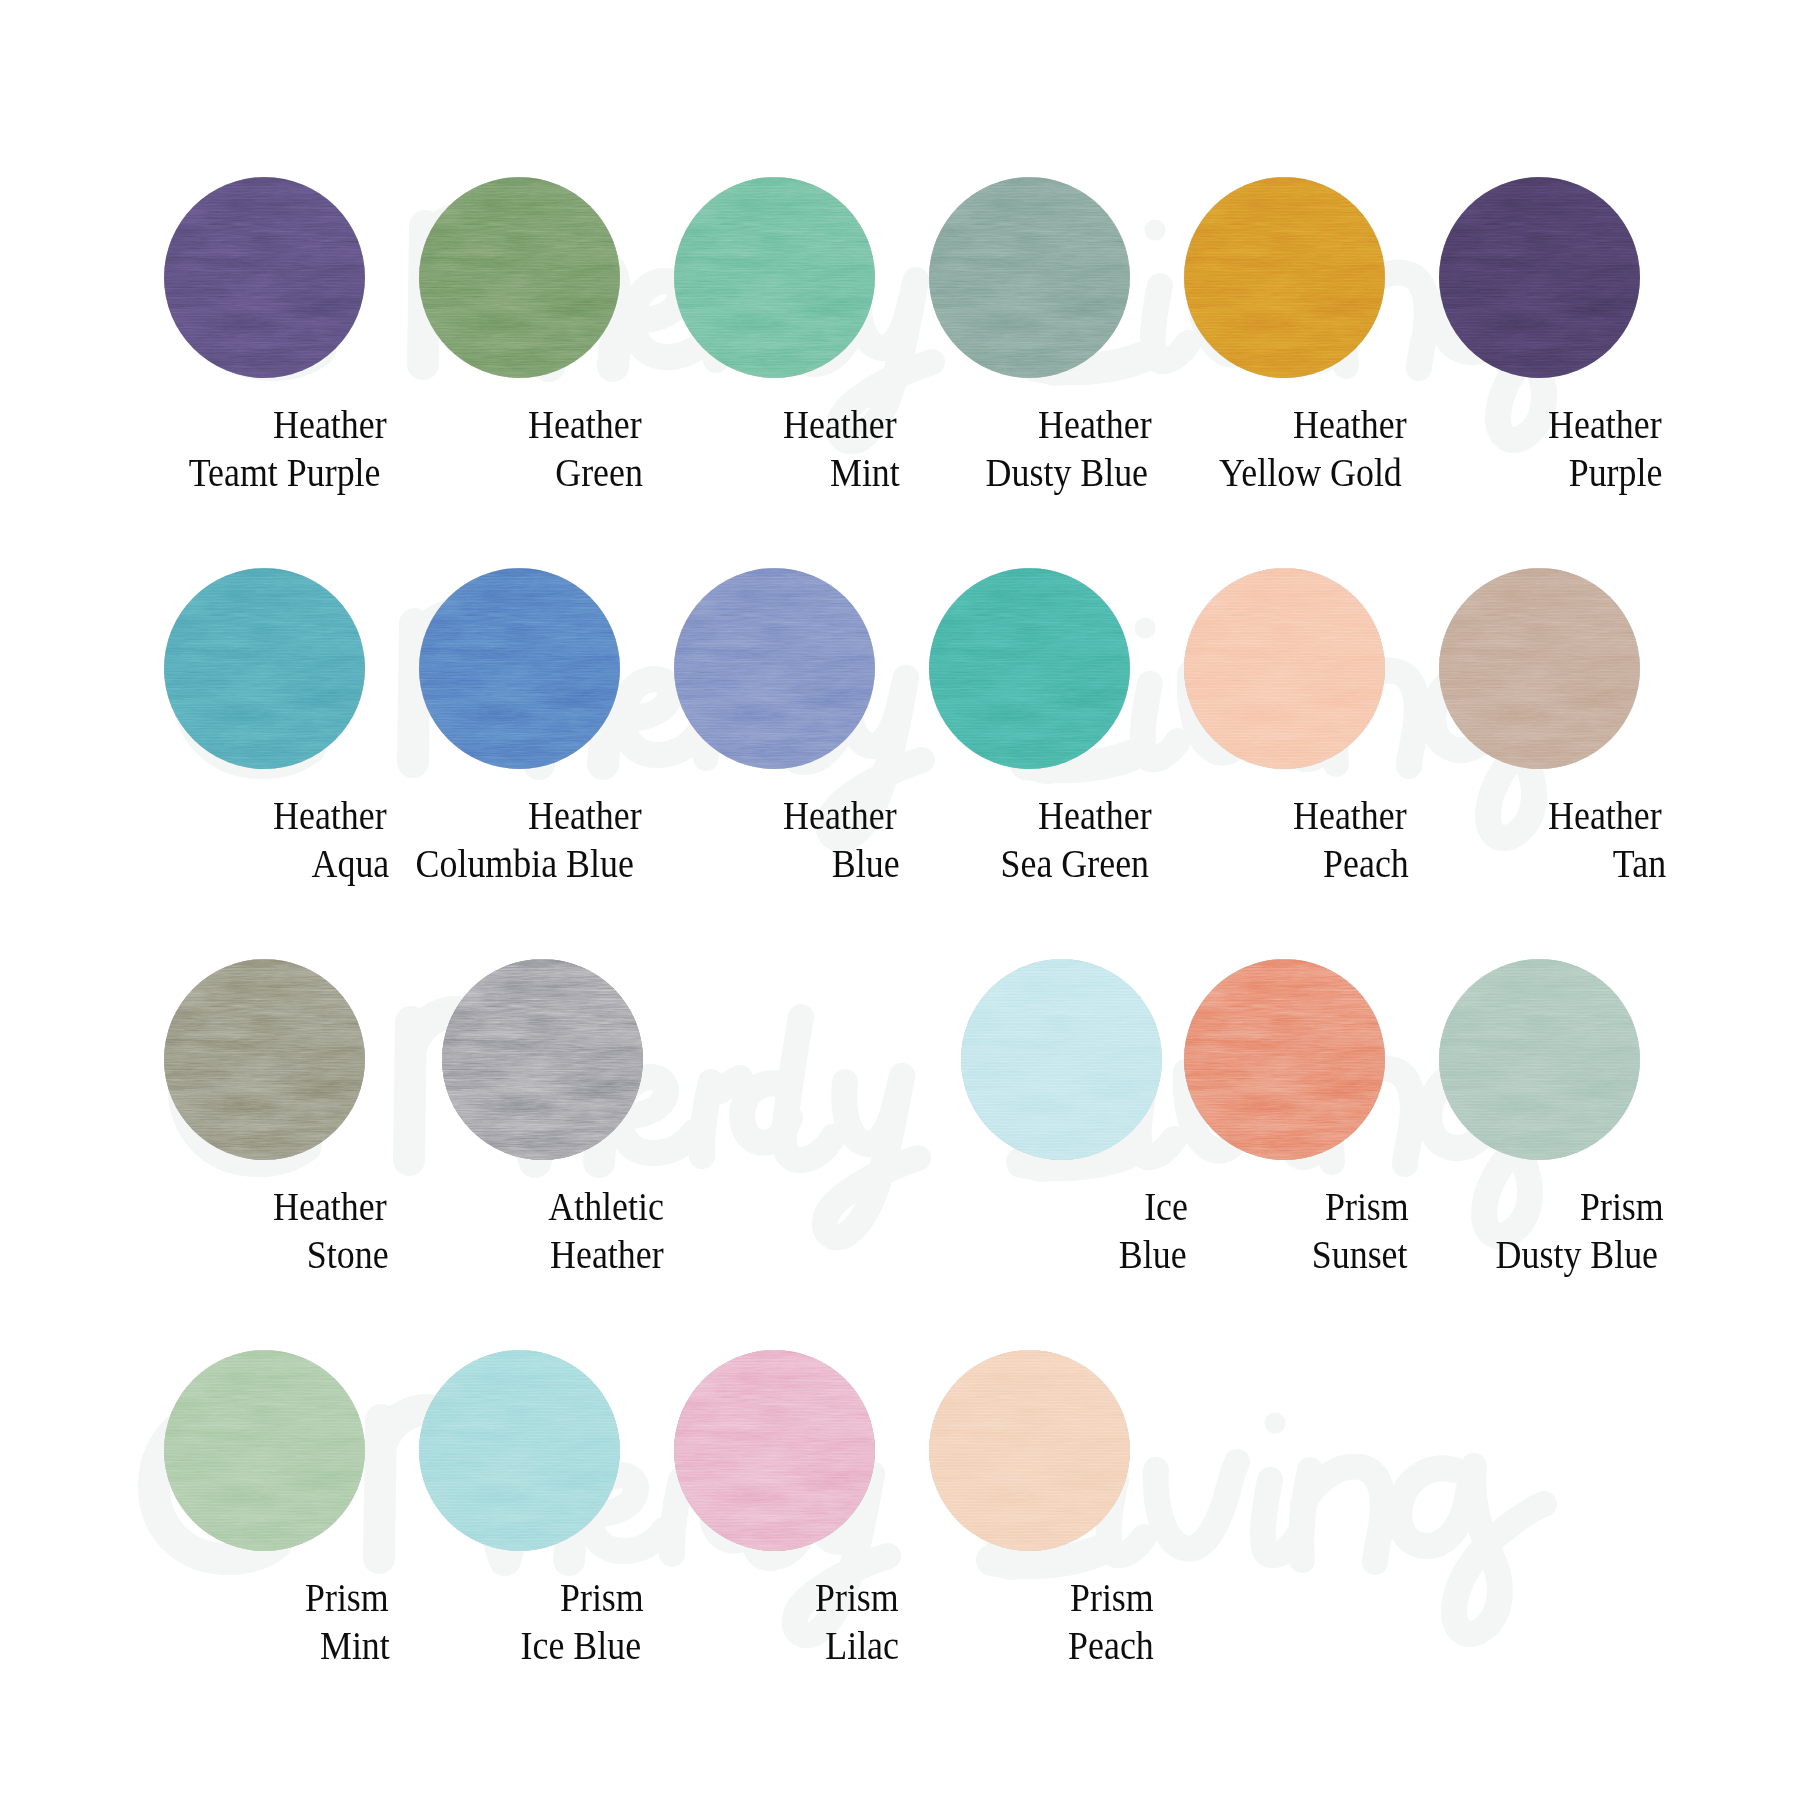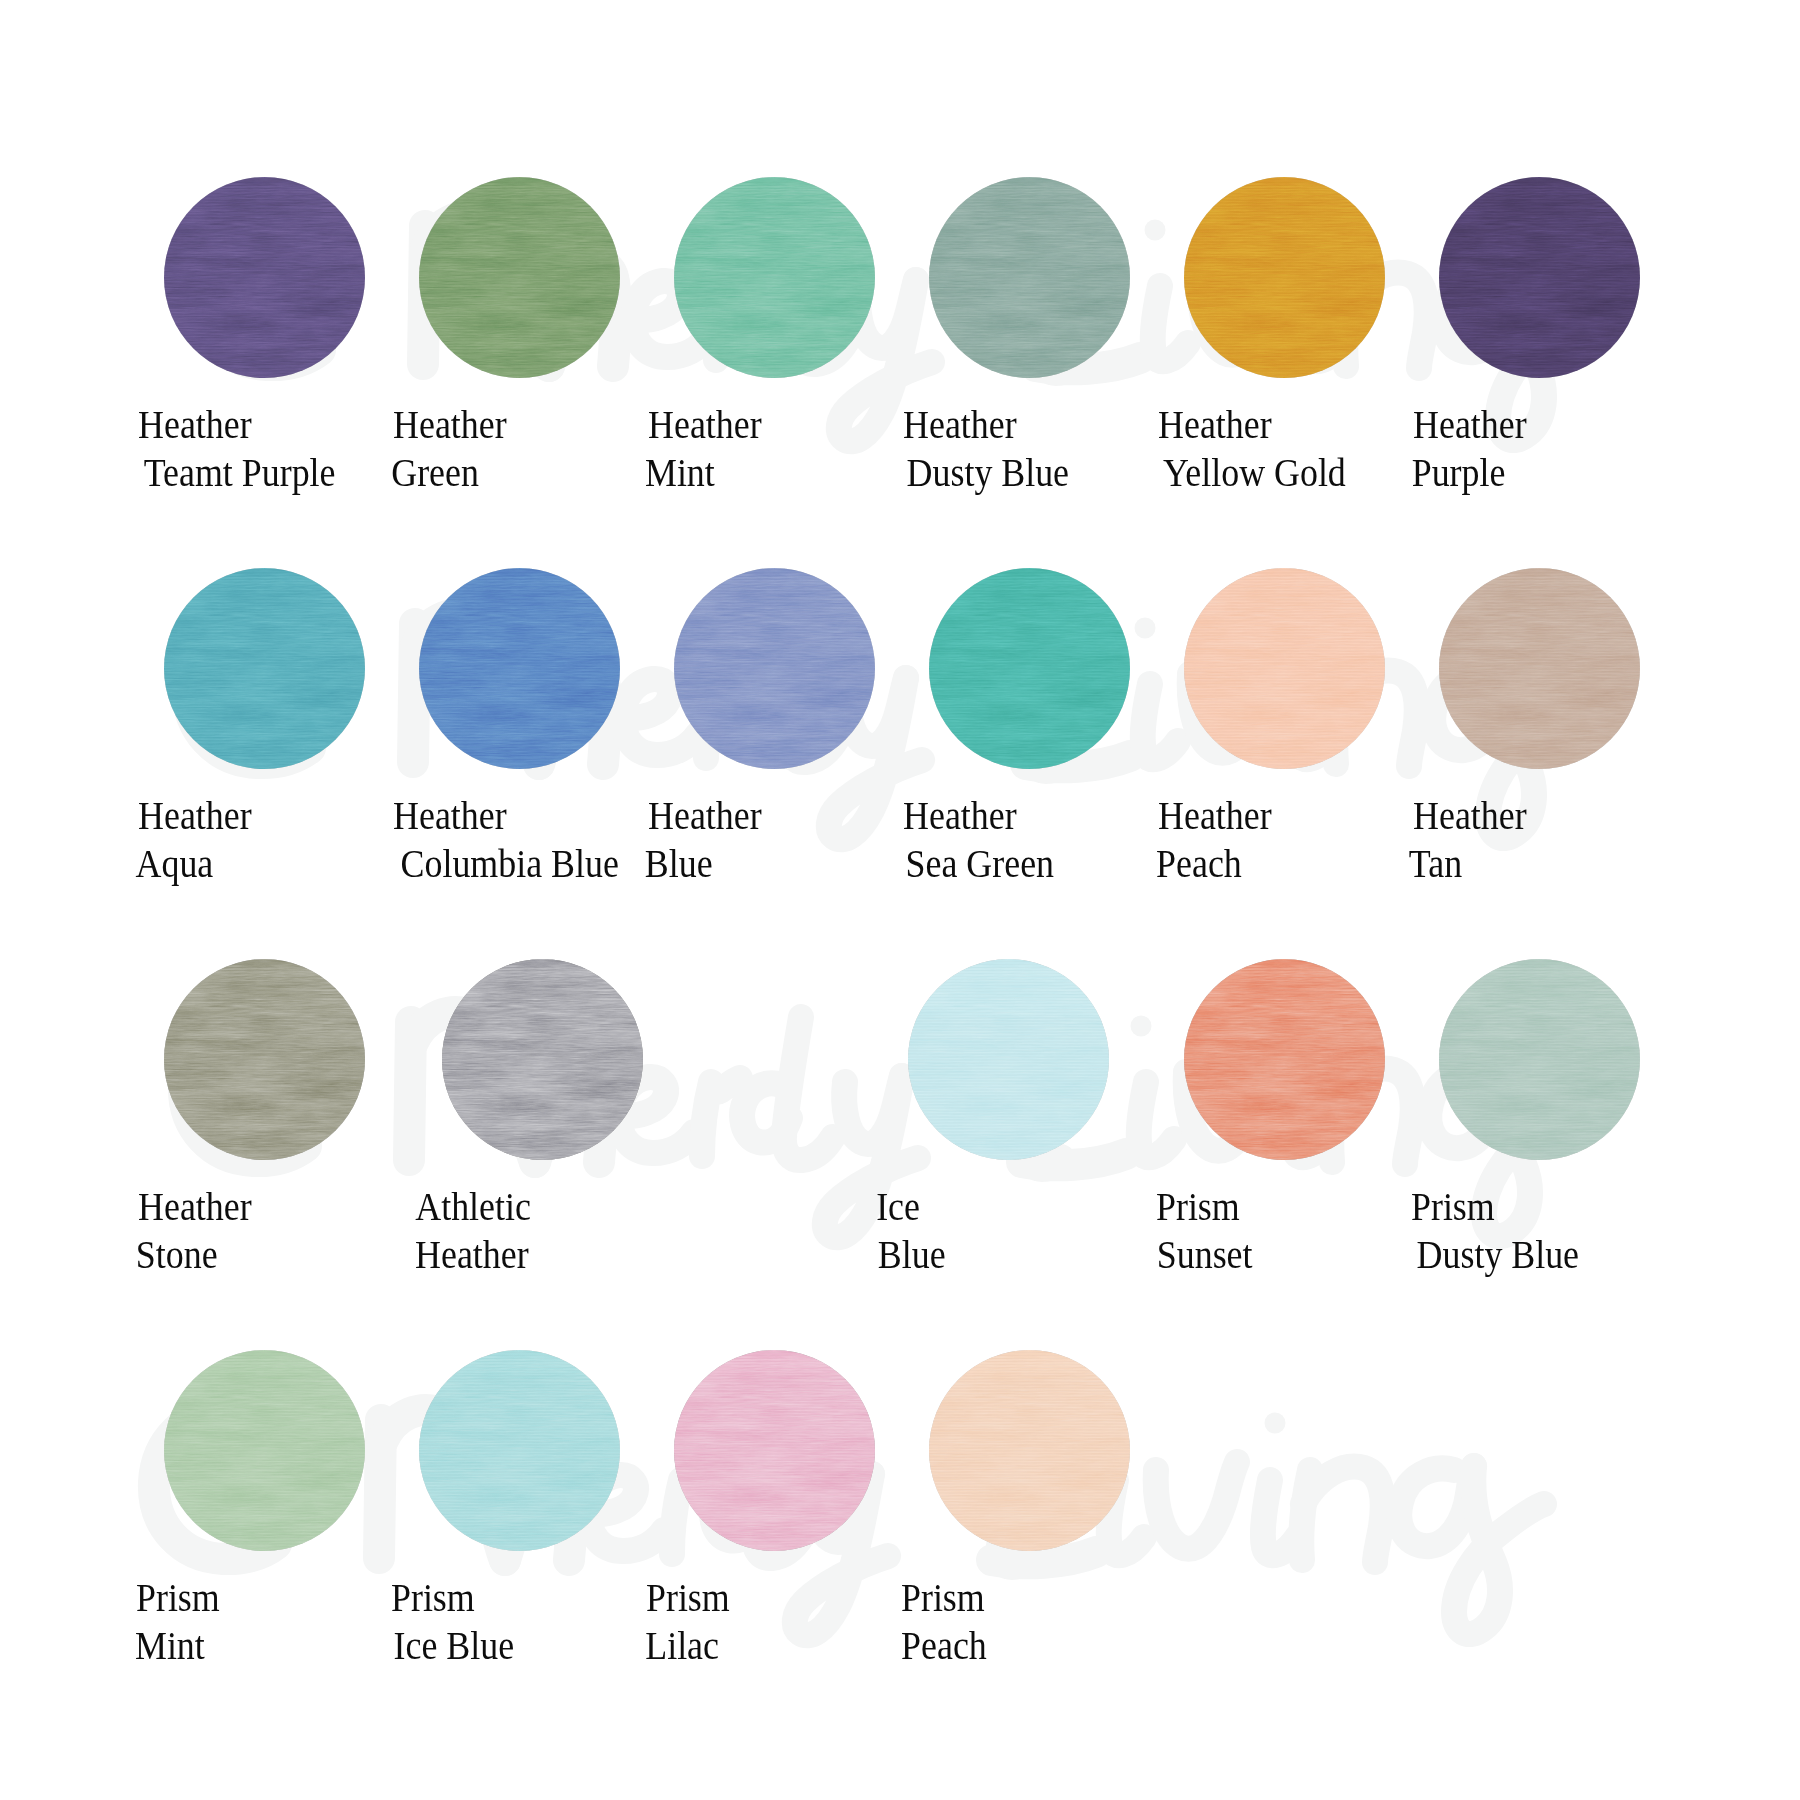--- a/index.html
+++ b/index.html
@@ -6,21 +6,21 @@
   html,body{margin:0;padding:0;background:#fff;}
   body{width:1800px;height:1800px;overflow:hidden;
        font-family:"Liberation Serif","DejaVu Serif",serif;}
   #stage{position:relative;width:1800px;height:1800px;background:#fff;overflow:hidden;}
   #watermark-layer{position:absolute;left:0;top:0;width:1800px;height:1800px;z-index:1;}
   #watermark-layer svg{position:absolute;left:0;top:0;}
   .wm-ink{fill:none;stroke:#f4f5f5;stroke-width:32;stroke-linecap:round;stroke-linejoin:round;}
   .wm-ink.thin{stroke-width:26;}
   .wm-dot{fill:#f4f5f5;stroke:none;}
   #swatch-grid{position:absolute;left:0;top:0;width:1800px;height:1800px;z-index:2;}
-  .swatch-cell{position:absolute;width:260px;text-align:left;}
+  .swatch-cell{position:absolute;width:260px;text-align:right;}
   .swatch-dot{position:relative;width:201px;height:201px;border-radius:50%;
               margin:0 auto;overflow:hidden;}
   .swatch-dot .tex{position:absolute;left:-12%;top:-12%;width:124%;height:124%;
       opacity:.22;mix-blend-mode:overlay;}
   .swatch-dot .tex svg{display:block;width:100%;height:100%;}
   .swatch-dot .weave{position:absolute;left:0;top:0;width:100%;height:100%;
       opacity:.40;
       background:repeating-linear-gradient(to bottom,
         rgba(255,255,255,.045) 0px, rgba(255,255,255,.045) 1.5px,
         rgba(0,0,0,.045) 1.5px, rgba(0,0,0,.045) 3px);}
@@ -421,21 +421,21 @@
               <rect width="100%" height="100%" filter="url(#heather-blotch)"></rect>
             </svg>
           </div>
           <div class="weave"></div>
         </div>
         <div class="swatch-label">
           <span><i>Athletic</i></span>
           <span><i>Heather</i></span>
         </div>
       </div>
-      <div class="swatch-cell" style="left: 878px; top: 959px;">
+      <div class="swatch-cell" style="left: 931px; top: 959px;">
         <div class="swatch-dot" style="background:#c9ebf0">
           <div class="tex">
             <svg xmlns="http://www.w3.org/2000/svg">
               <rect width="100%" height="100%" filter="url(#heather-noise)"></rect>
             </svg>
           </div>
           <div class="blotch">
             <svg xmlns="http://www.w3.org/2000/svg">
               <rect width="100%" height="100%" filter="url(#heather-blotch)"></rect>
             </svg>

